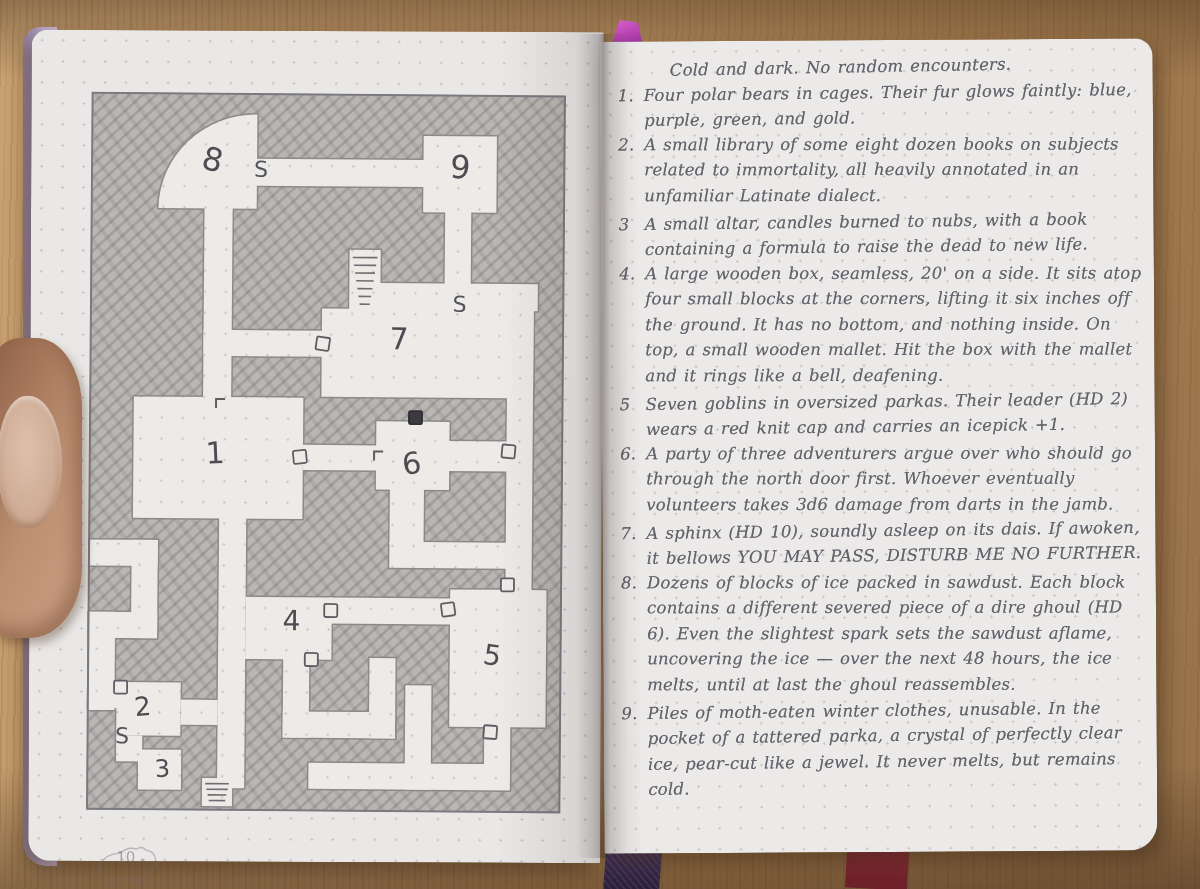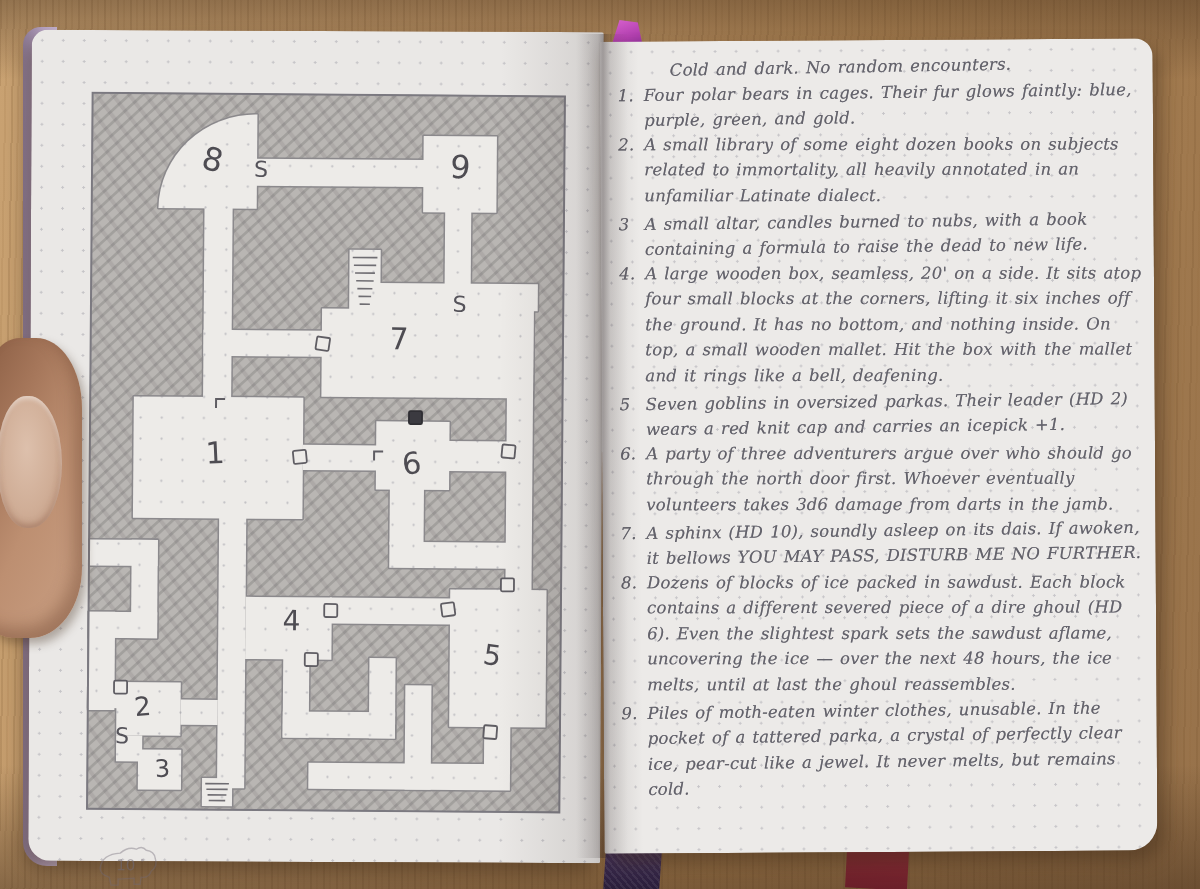--- a/index.html
+++ b/index.html
@@ -56,21 +56,21 @@
     text-shadow:0 0 .6px rgba(99,98,107,.6);}
   #intro-line{padding-left:56px;transform:rotate(-.7deg);margin-bottom:1px;}
   .entry{position:relative;margin-left:30px;margin-bottom:1px;}
   .entry .num{position:absolute;left:-26px;top:0;}
   .entry:nth-child(odd){transform:rotate(-.35deg);}
   .entry:nth-child(even){transform:rotate(.25deg);}
   
   .doodle{position:absolute;z-index:5;font-family:"DejaVu Sans",sans-serif;font-size:15px;}
   #doodle-left{left:58px;top:808px;width:96px;height:56px;color:rgba(112,106,118,.55);}
   .doodle svg{position:absolute;left:0;top:0;}
-  .doodle .pnum{position:absolute;left:30px;top:18px;}
+  .doodle .pnum{position:absolute;left:30px;top:10px;}
   
   #map-wrap{position:absolute;left:58px;top:62px;width:476px;height:719px;transform:rotate(.2deg);}
 </style>
 </head>
 <body>
 
 <div id="scene">
 
   <div id="cover-edge"></div>
 

